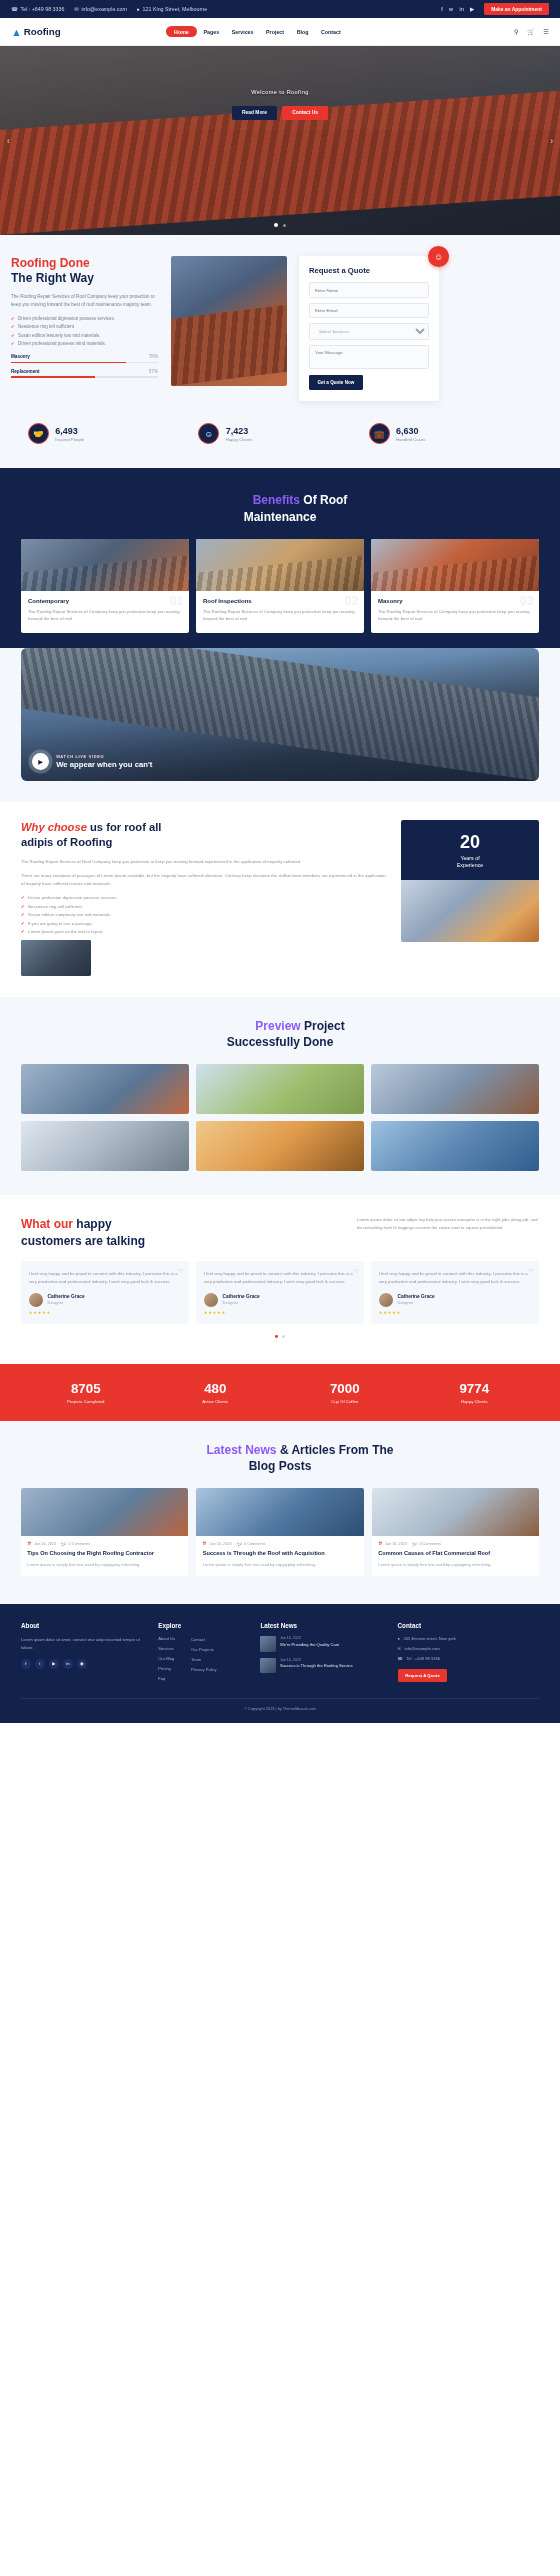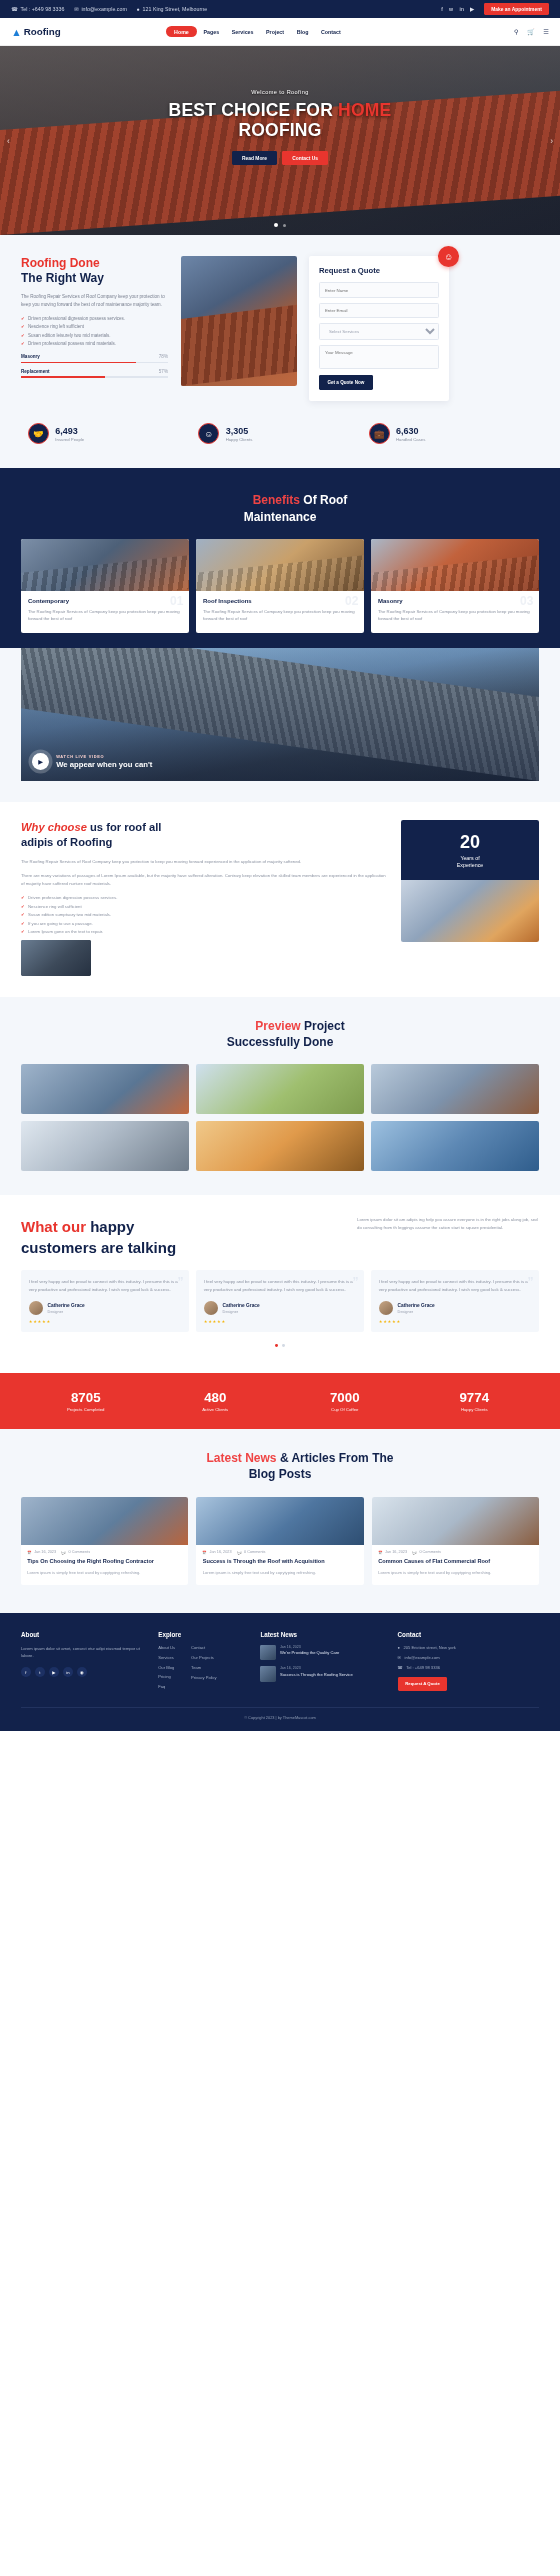--- a/index.html
+++ b/index.html
@@ -119,21 +119,21 @@
     position: absolute; top: 50%; transform: translateY(-50%);
     color: rgba(255,255,255,.8); font-size: 8.4px; z-index: 4;
   }
   .hero-arrow.l { left: 7px; }
   .hero-arrow.r { right: 7px; }
   .hero-dots { position:absolute; bottom: 7px; left:0; right:0; text-align:center; z-index: 4;}
   .hero-dots i { display:inline-block; width:3.5px; height:3.5px; border-radius:50%; background:rgba(255,255,255,.5); margin:0 1.4px;}
   .hero-dots i.on { background:#fff; width:4.2px;height:4.2px;}
 
   
-  .sec-quote { background: #f4f7fb; padding: 21px 21px 18px; position: relative; }
+  .sec-quote { background: #f4f7fb; padding: 21px 11px 18px; position: relative; }
   .quote-grid { display: flex; gap: 12.6px; align-items: flex-start; }
   .q-left { width: 147px; }
   .q-title { font-size: 12px; font-weight: bold; color: #12224b; line-height: 1.25; }
   .q-title .red { color: #e8352e; }
   .q-para { font-size: 4.6px; color: #7a8190; line-height: 1.7; margin-top: 7px; }
   .q-list { margin-top: 7px; }
   .q-list li { list-style: none; font-size: 4.5px; color: #7a8190; margin-bottom: 3.5px; display:flex; gap:3.5px; align-items:center;}
   .q-list li::before { content: "\2714"; color: #e8352e; font-size: 4.2px; }
   .bars { margin-top: 8.4px; }
   .bar-row { margin-bottom: 6.3px; }
@@ -181,21 +181,21 @@
     border: 1.4px solid #e8352e; background:#12224b; color:#fff;
     display:flex;align-items:center;justify-content:center;font-size:8.4px;
   }
   .stat .num { font-size: 9px; font-weight:bold; color:#12224b; }
   .stat .lbl { font-size: 4.3px; color:#8b92a1; margin-top:1.4px;}
 
   
   .sec-benefits { background:#12224b; padding: 24px 21px 31px; color:#fff; }
   .sec-head { text-align:center; margin-bottom: 14px; }
   .sec-head h2 { font-size: 12px; font-weight:bold; line-height:1.35;}
-  .sec-head h2 .red { color:#ef4444;padding-left:40px; }
+  .sec-head h2 .red { color:#8b5cf6;padding-left:40px; }
   .cards { display:flex; gap: 7px; }
   .card { flex:1; background:#fff; border-radius:2.1px; overflow:hidden; color:#333; position:relative;}
   .card-img { height: 52px; position:relative; overflow:hidden;}
   .ci1 { background: linear-gradient(140deg,#7c8fa8 0%,#4d6078 45%,#b5643c 100%); }
   .ci2 { background: linear-gradient(140deg,#9fb0c4 0%,#c9a06a 50%,#7d5a38 100%); }
   .ci3 { background: linear-gradient(140deg,#a9b7c8 0%,#c2623c 45%,#8e3f25 100%); }
   .card-img::after{
     content:""; position:absolute; left:-10%; right:-10%; bottom:-7px; height: 34px;
     background: repeating-linear-gradient(98deg, rgba(0,0,0,.18) 0 4.9px, rgba(255,255,255,.06) 4.9px 9.8px);
     transform: skewY(-6deg);
@@ -204,21 +204,21 @@
   .card-body h3 { font-size: 6px; color:#12224b; font-weight:bold; }
   .card-body p { font-size: 4.3px; color:#8b92a1; line-height:1.75; margin-top: 4.2px;}
   .card-num {
     position:absolute; right: 5.6px; top: 55px; font-size: 12px; font-weight:bold;
     color:#eef1f6;
   }
 
   
   .sec-video { background: #f4f7fb; padding: 0 21px 21px; margin-top: -15.4px; }
   .video-box {
-    height: 133px; border-radius:0; position:relative; overflow:hidden;
+    height: 133px; border-radius:6px; position:relative; overflow:hidden;
     background: linear-gradient(170deg,#8fb6d8 0%,#6e94bb 38%,#3f4e5e 70%,#2c3744 100%);
   }
   .video-box::after{
     content:""; position:absolute; left:0; right:0; bottom:0; height: 84px;
     background: repeating-linear-gradient(78deg, #7d8b97 0 4.2px, #5d6a76 4.2px 8.4px);
     transform: skewY(8deg); transform-origin: bottom right;
   }
   .video-overlay { position:absolute; left:0;right:0;bottom:0;top:0; background:linear-gradient(0deg, rgba(10,20,45,.55), rgba(10,20,45,.05)); z-index:2;}
   .video-cta { position:absolute; left: 11.2px; bottom: 11.2px; display:flex; align-items:center; gap: 7px; z-index:3;}
   .play-btn {
@@ -261,21 +261,21 @@
   .pi1{background:linear-gradient(140deg,#9fb4cb,#5a7694 60%,#c2683e);}
   .pi2{background:linear-gradient(140deg,#cfe0ef,#9fbf6f 55%,#7d9b4d);}
   .pi3{background:linear-gradient(140deg,#b9cadb,#7d92ab 50%,#8c5a3c);}
   .pi4{background:linear-gradient(140deg,#dfe7ef,#b0bcc9 45%,#6f7c8a);}
   .pi5{background:linear-gradient(140deg,#f0c98a,#e09a4b 50%,#8a5a22);}
   .pi6{background:linear-gradient(140deg,#9dc1e0,#5d88b4 50%,#2f5d8c);}
 
   
   .sec-testi { background:#fff; padding: 21px 21px 25px; }
   .testi-head { display:flex; align-items:flex-start; gap: 14px; }
-  .testi-head h2 { font-size: 15px; font-weight:bold; color:#12224b; line-height:1.4; flex: 1;}
+  .testi-head h2 { font-size: 12px; font-weight:bold; color:#12224b; line-height:1.4; flex: 1;}
   .testi-head h2 .red { color:#e8352e; }
   .testi-head p { width: 182px; font-size: 4.3px; color:#8b92a1; line-height:1.85; }
   .testi-cards { display:flex; gap: 7px; margin-top: 11.2px; position:relative;}
   .tcard { flex:1; background:#f4f7fb; border-radius:2.1px; padding: 8.4px 7.7px 8.4px; position:relative;}
   .tcard p { font-size: 4.3px; color:#8b92a1; line-height:1.9; }
   .tperson { display:flex; gap:4.9px; align-items:center; margin-top: 7px;}
   .tavatar { width: 14px;height:14px;border-radius:50%; background:linear-gradient(140deg,#c8a887,#8a6b4f);}
   .tname { font-size: 4.8px; font-weight:bold; color:#12224b;}
   .trole { font-size: 3.9px; color:#9aa1b0; margin-top:0.7px;}
   .tstars { color:#f5b50a; font-size: 4.2px; margin-top: 3.5px; letter-spacing:0.7px;}
@@ -382,24 +382,20 @@
     </div>
   </div>
 
   <div class="hero">
     <div class="hero-sky"></div>
     <div class="hero-roof"></div>
     <div class="hero-arrow l">‹</div>
     <div class="hero-arrow r">›</div>
     <div class="hero-inner">
       <div class="hero-kicker">Welcome to Roofing</div>
-      <div class="hero-title">
-        <span>BEST CHOICE FOR </span><span class="accent">HOME</span><br>
-        <span>ROOFING</span>
-      </div>
       <div class="hero-btns">
         <span class="b b-blue">Read More</span>
         <span class="b b-red">Contact Us</span>
       </div>
     </div>
     <div class="hero-dots">
       <i class="on"></i>
       <i></i>
     </div>
   </div>
@@ -458,21 +454,21 @@
     <div class="stat">
       <div class="circ">🤝</div>
       <div>
         <div class="num">6,493</div>
         <div class="lbl">Insured People</div>
       </div>
     </div>
     <div class="stat">
       <div class="circ">☺</div>
       <div>
-        <div class="num">3,305</div>
+        <div class="num">7,423</div>
         <div class="lbl">Happy Clients</div>
       </div>
     </div>
     <div class="stat">
       <div class="circ">💼</div>
       <div>
         <div class="num">6,630</div>
         <div class="lbl">Handled Cases</div>
       </div>
     </div>

